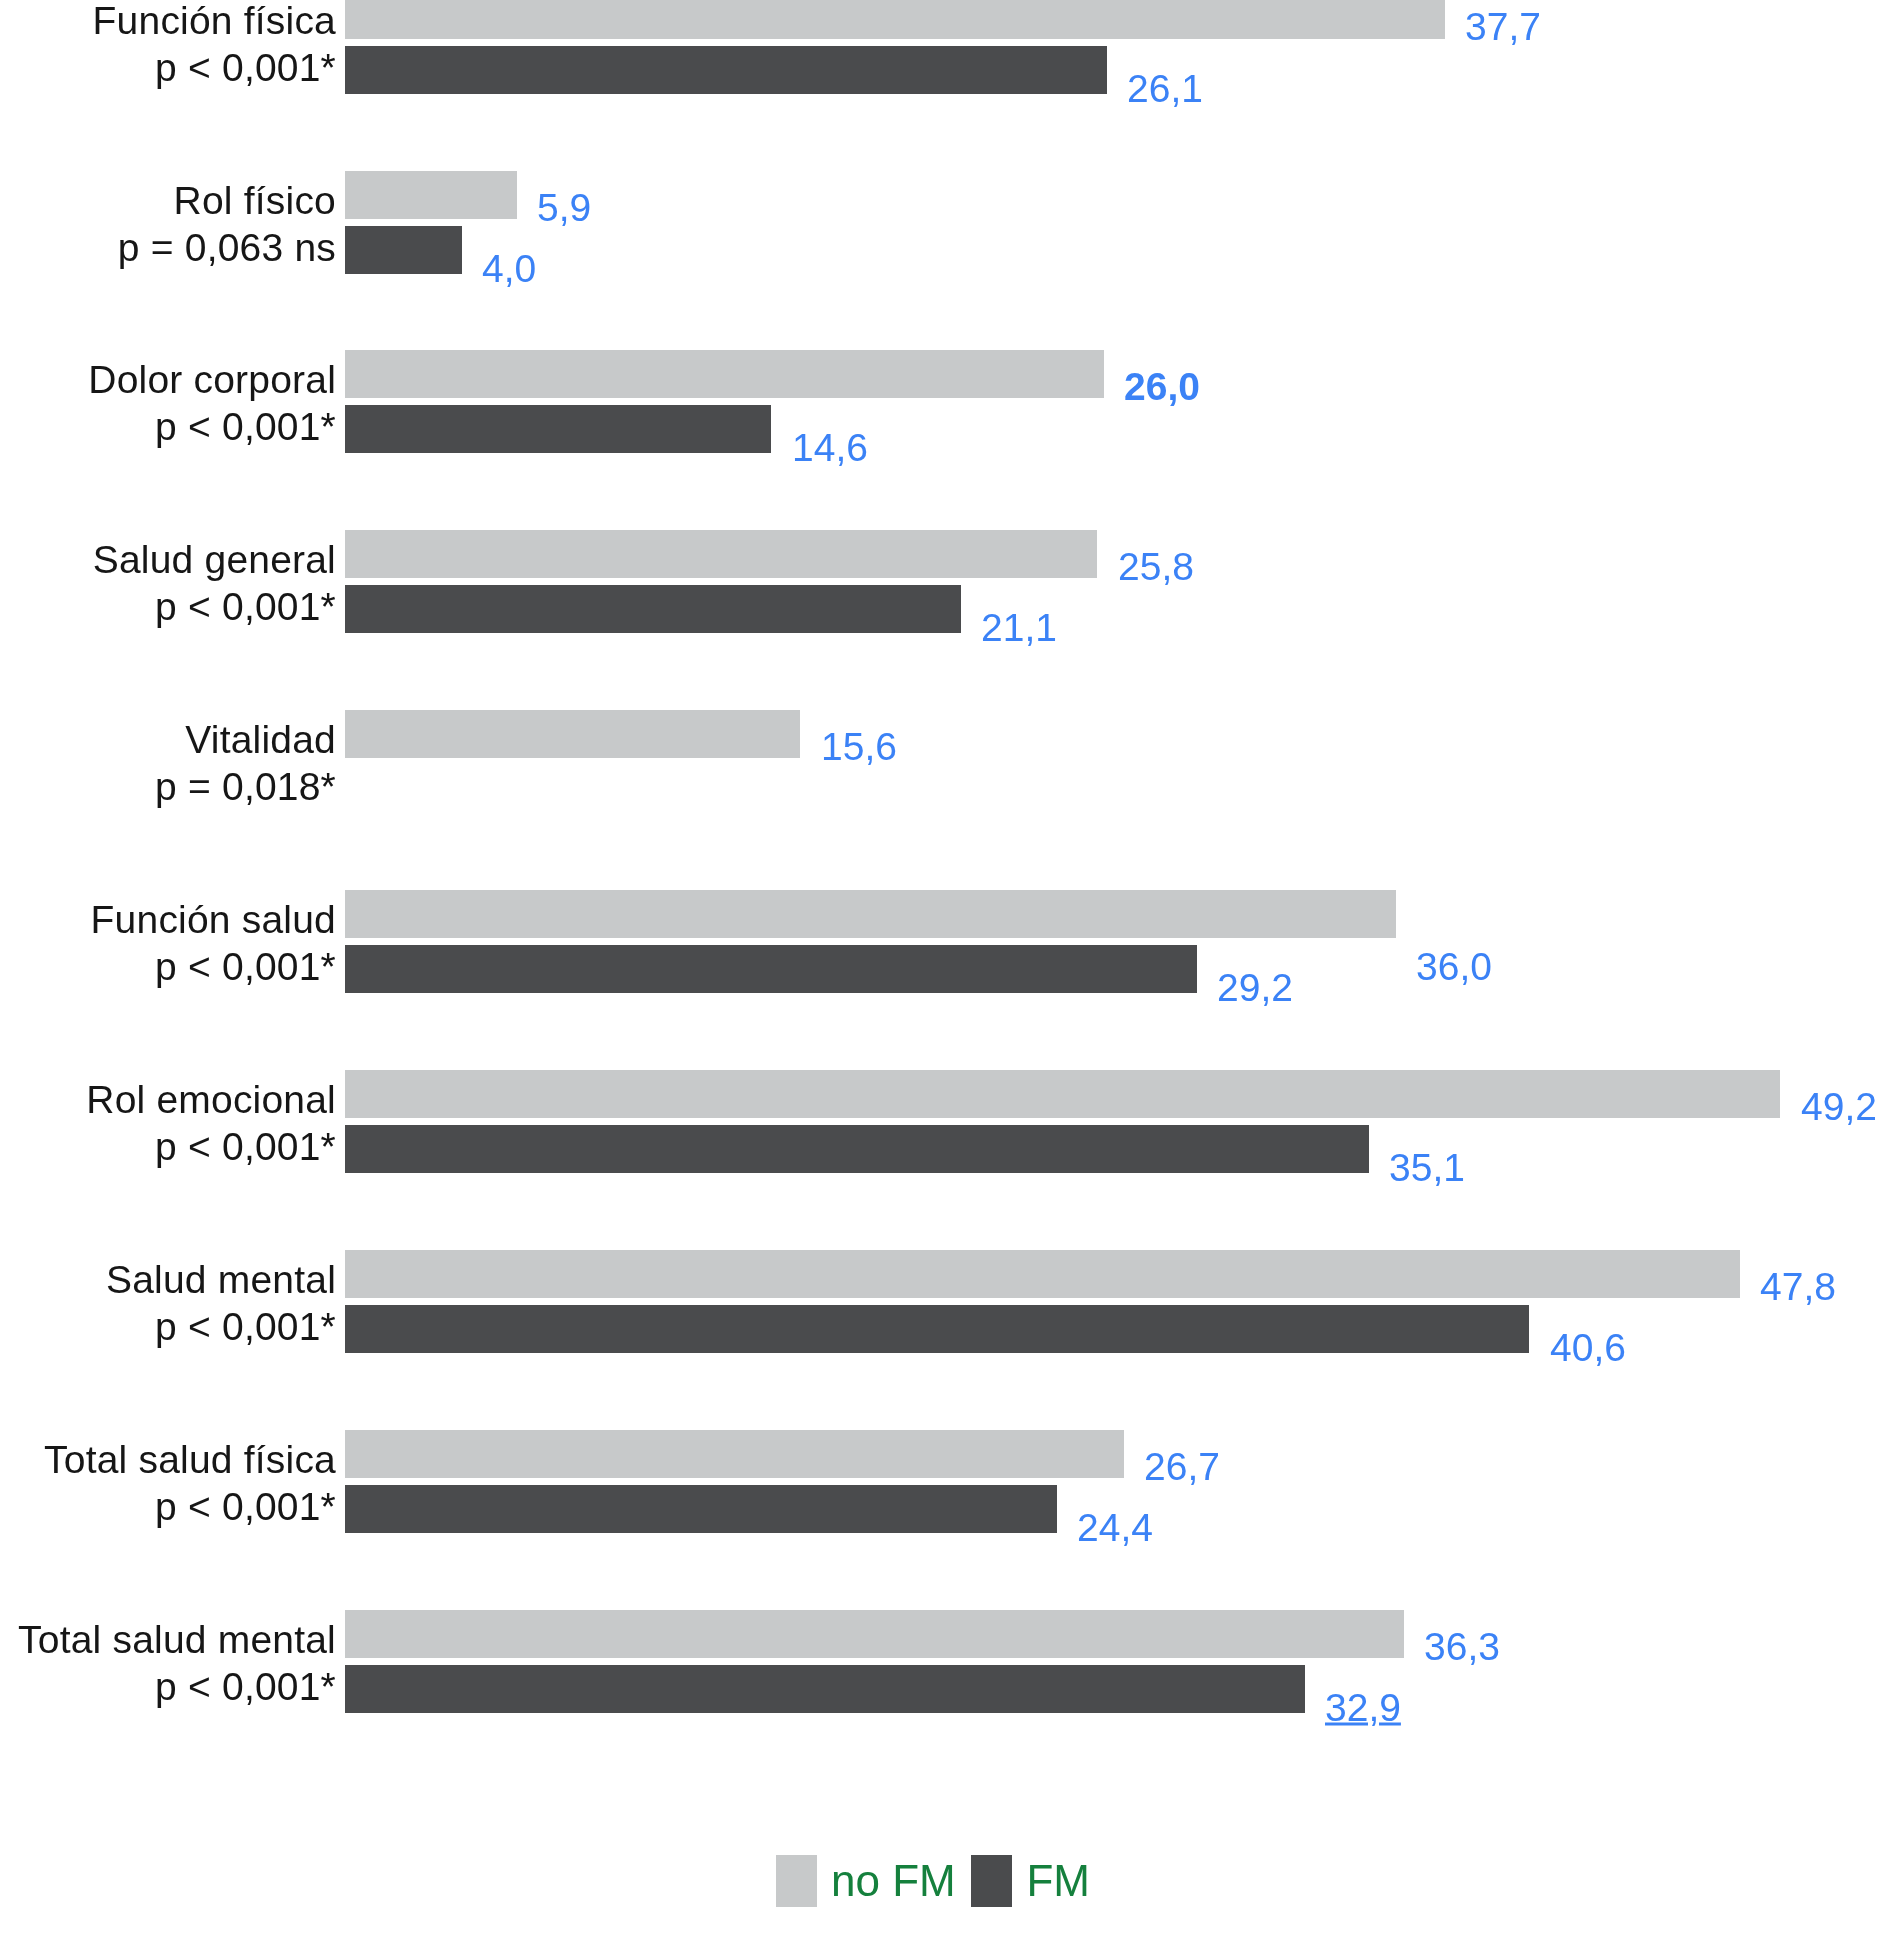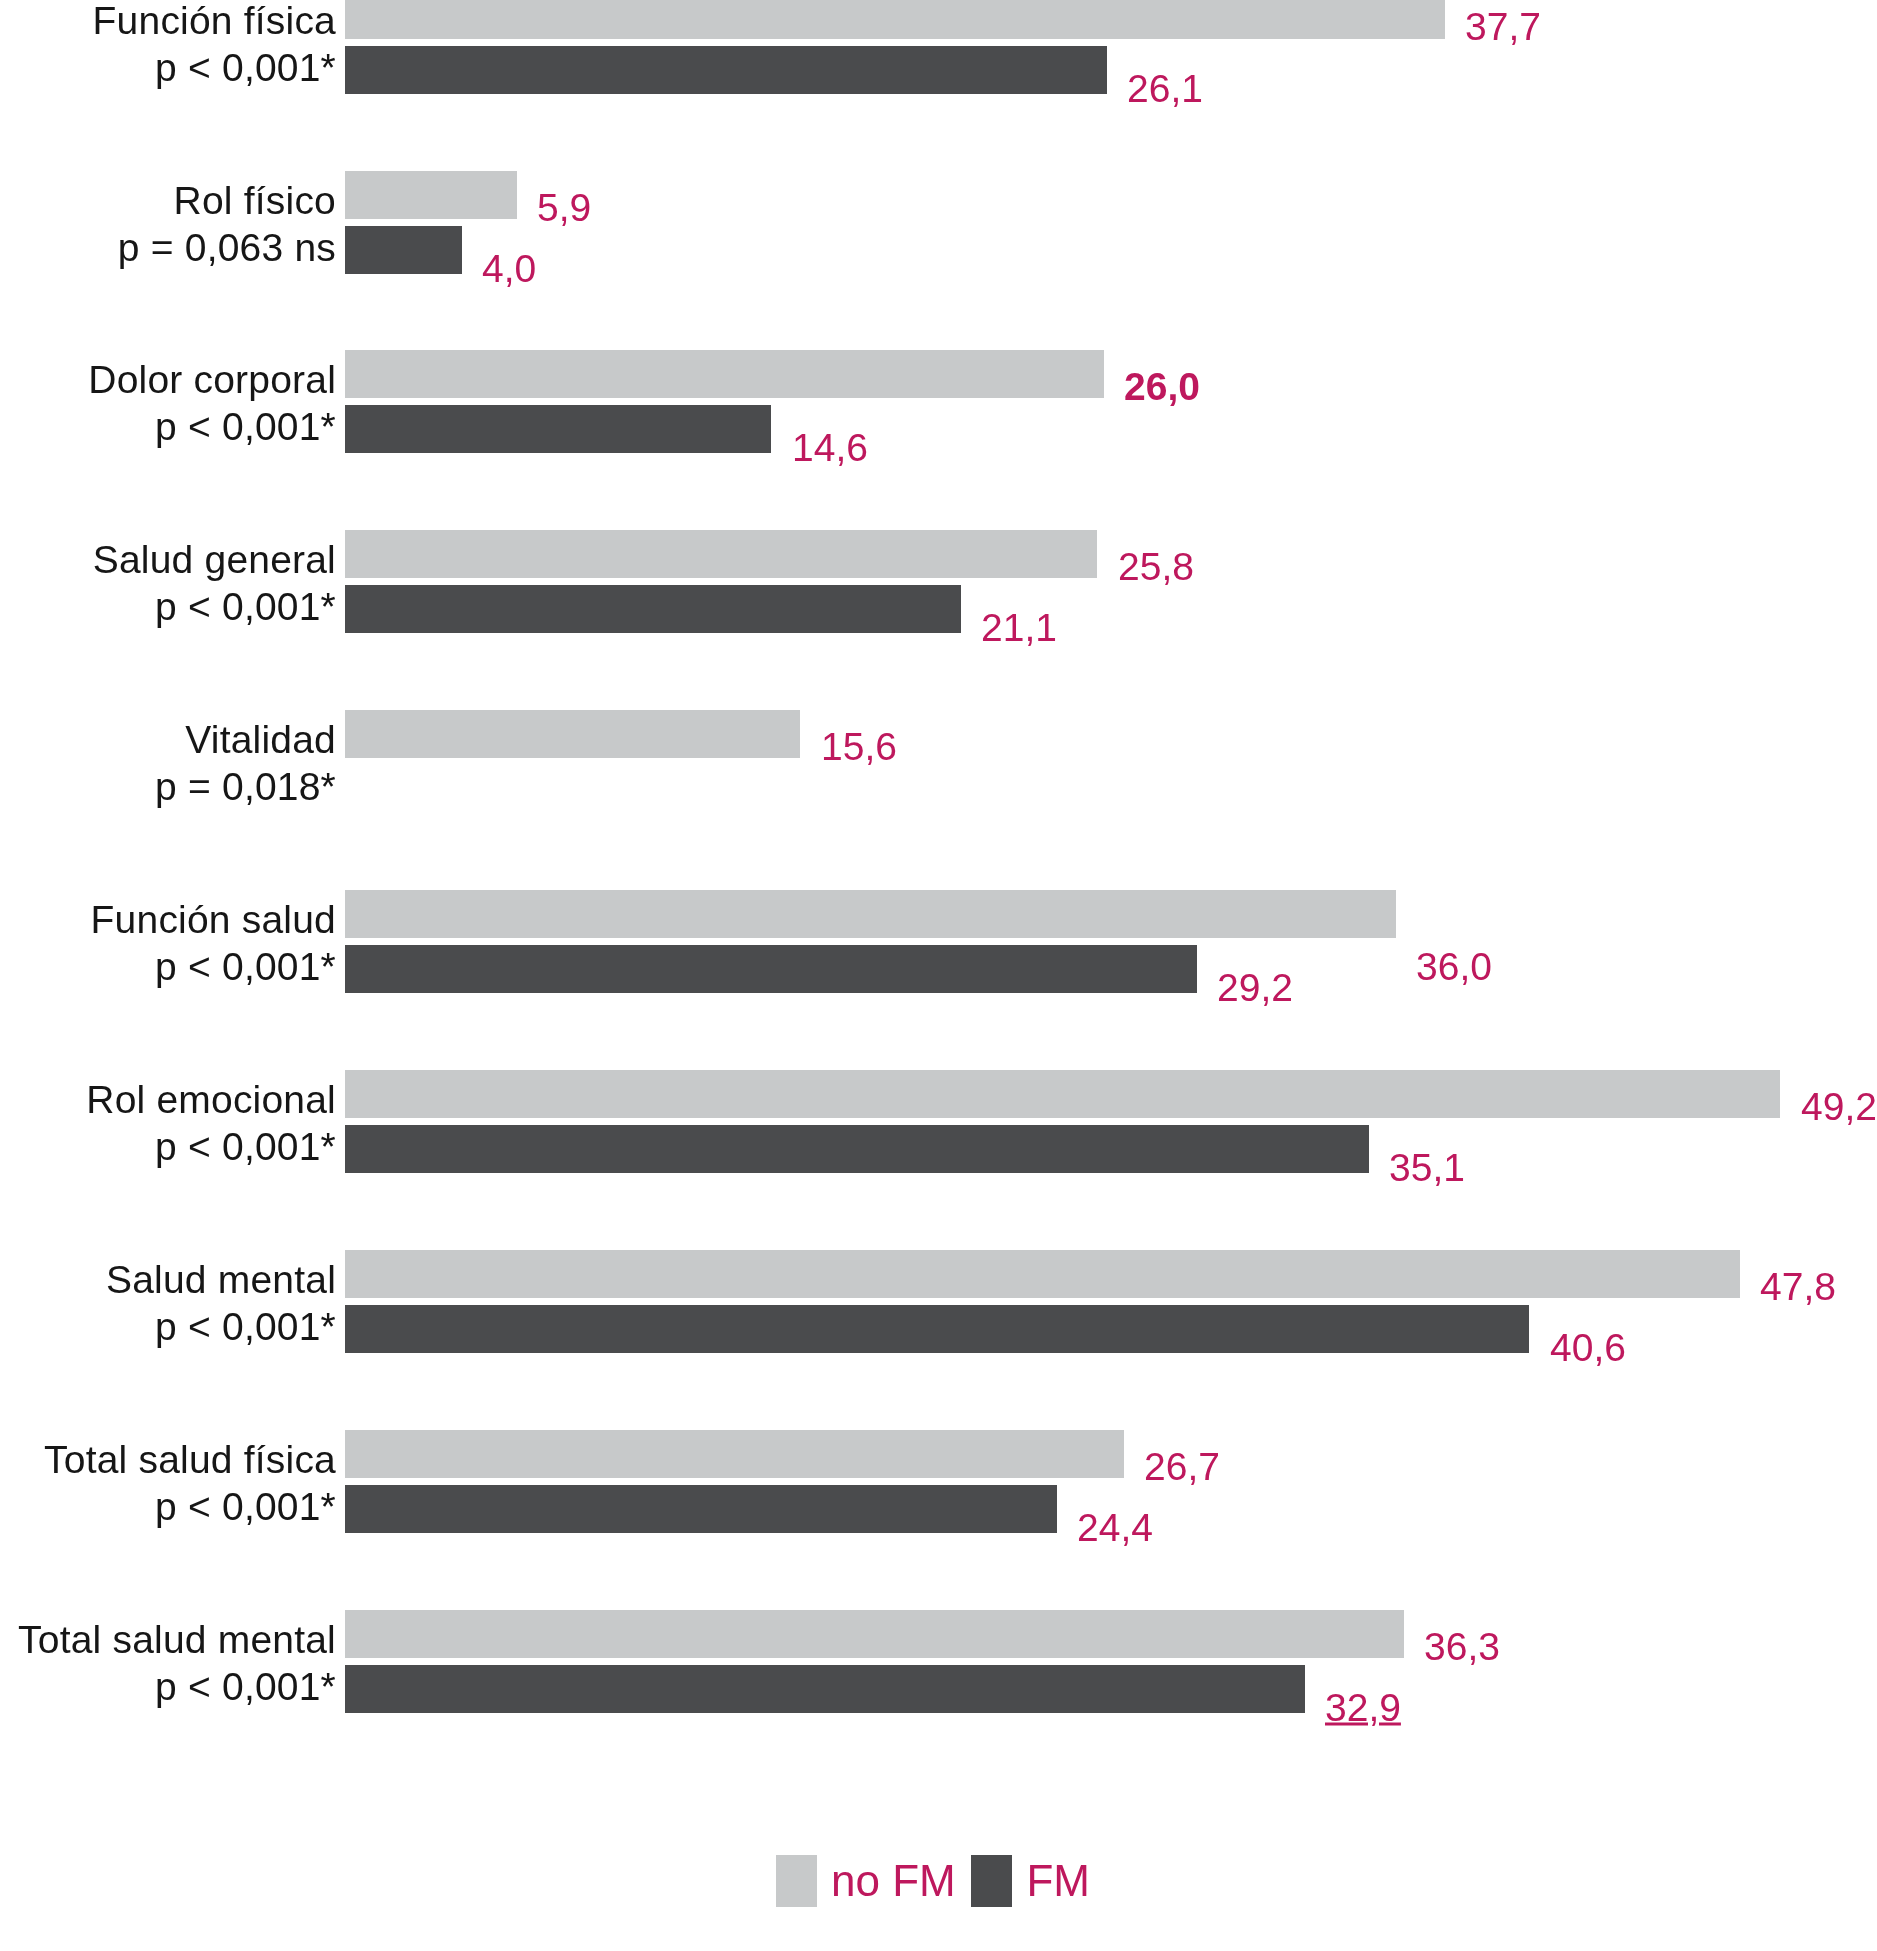--- a/index.html
+++ b/index.html
@@ -64,21 +64,21 @@
   }
   .bar.light { background: #c7c9ca; }
   .bar.dark  { background: #4a4b4d; }
   .bar-value {
     position: absolute;
     top: 50%;
     transform: translateY(-50%);
     font-size: 39px;
     line-height: 1;
     white-space: nowrap;
-    color: #be185d;
+    color: #3b82f6;
   }
   .row-light .bar-value { top: 74%; }
   .row-dark  .bar-value { top: 88%; }
 
   .legend {
     position: absolute;
     left: 0;
     top: 1855px;
     width: 1877px;
     display: flex;
@@ -95,21 +95,21 @@
   .legend-swatch {
     width: 41px;
     height: 52px;
     display: inline-block;
   }
   .legend-swatch.light { background: #c7c9ca; }
   .legend-swatch.dark  { background: #4a4b4d; }
   .legend-label {
     font-size: 44px;
     line-height: 1;
-    color: #be185d;
+    color: #15803d;
     white-space: nowrap;
     margin-right: 11px;
   }
 </style>
 </head>
 <body>
 
 <div id="chart-root">
   <div class="plot-area" id="plot-area">
       <div class="cat-group" style="top: -9.4px;">

